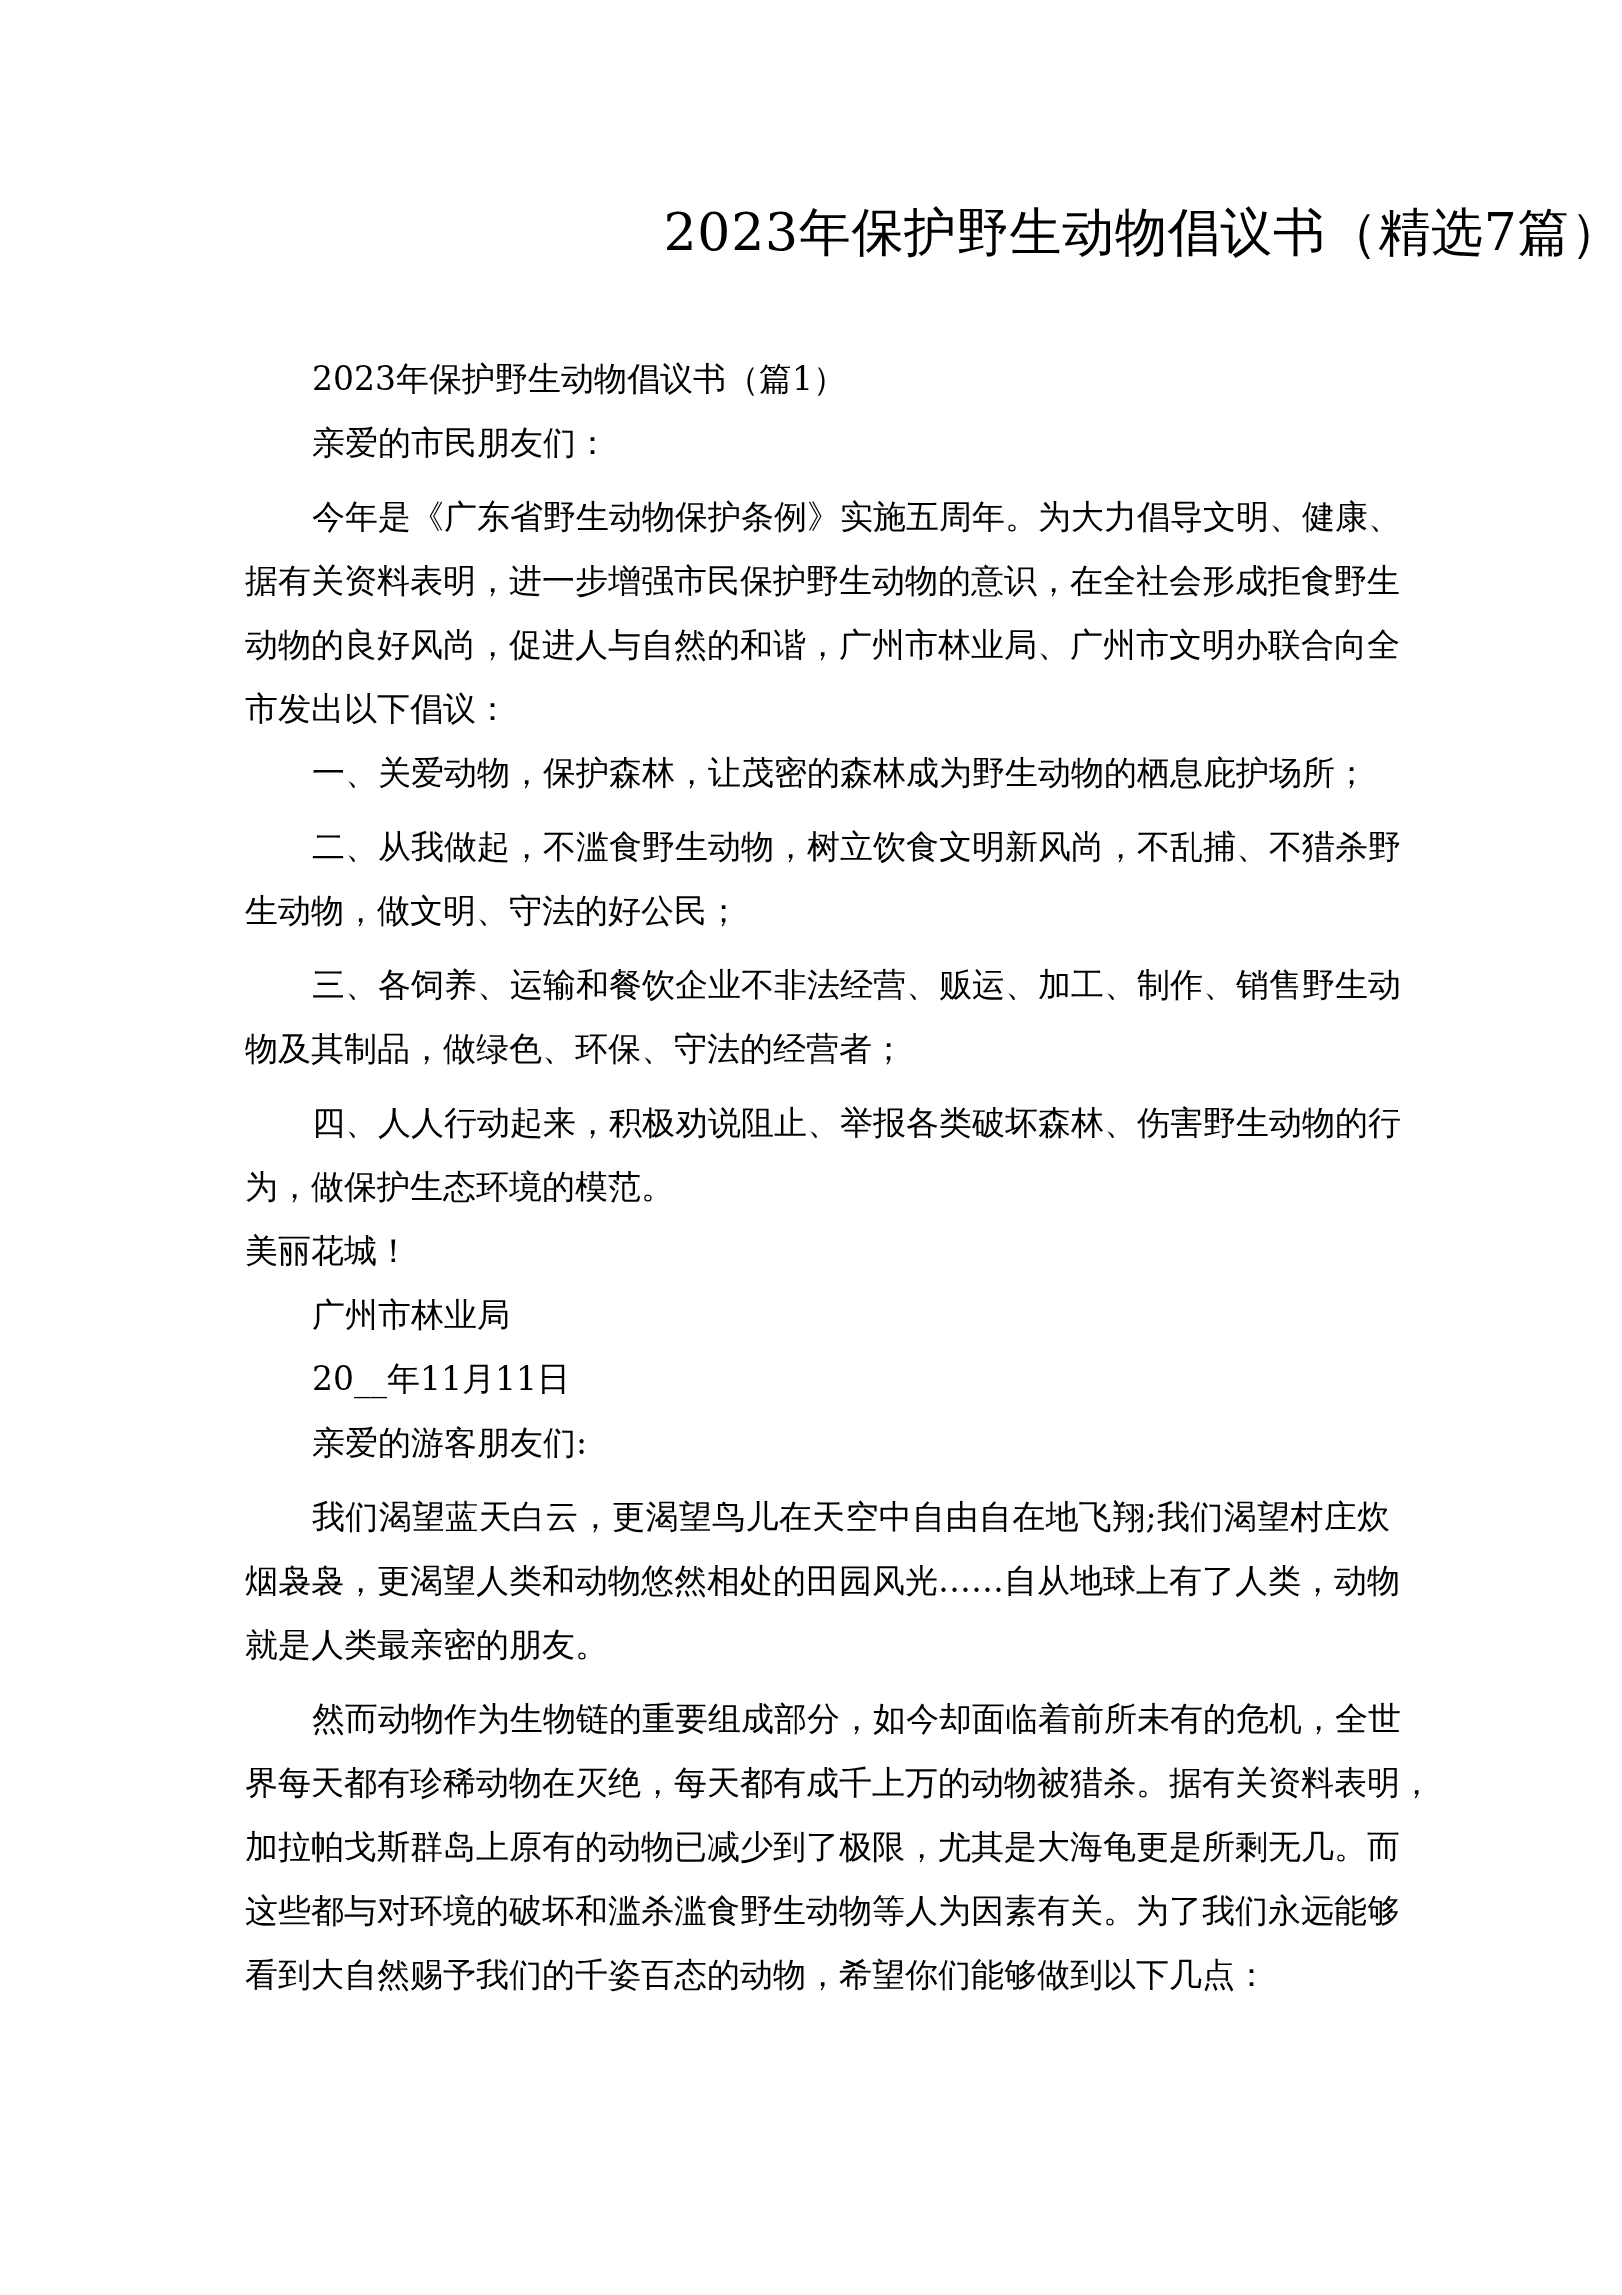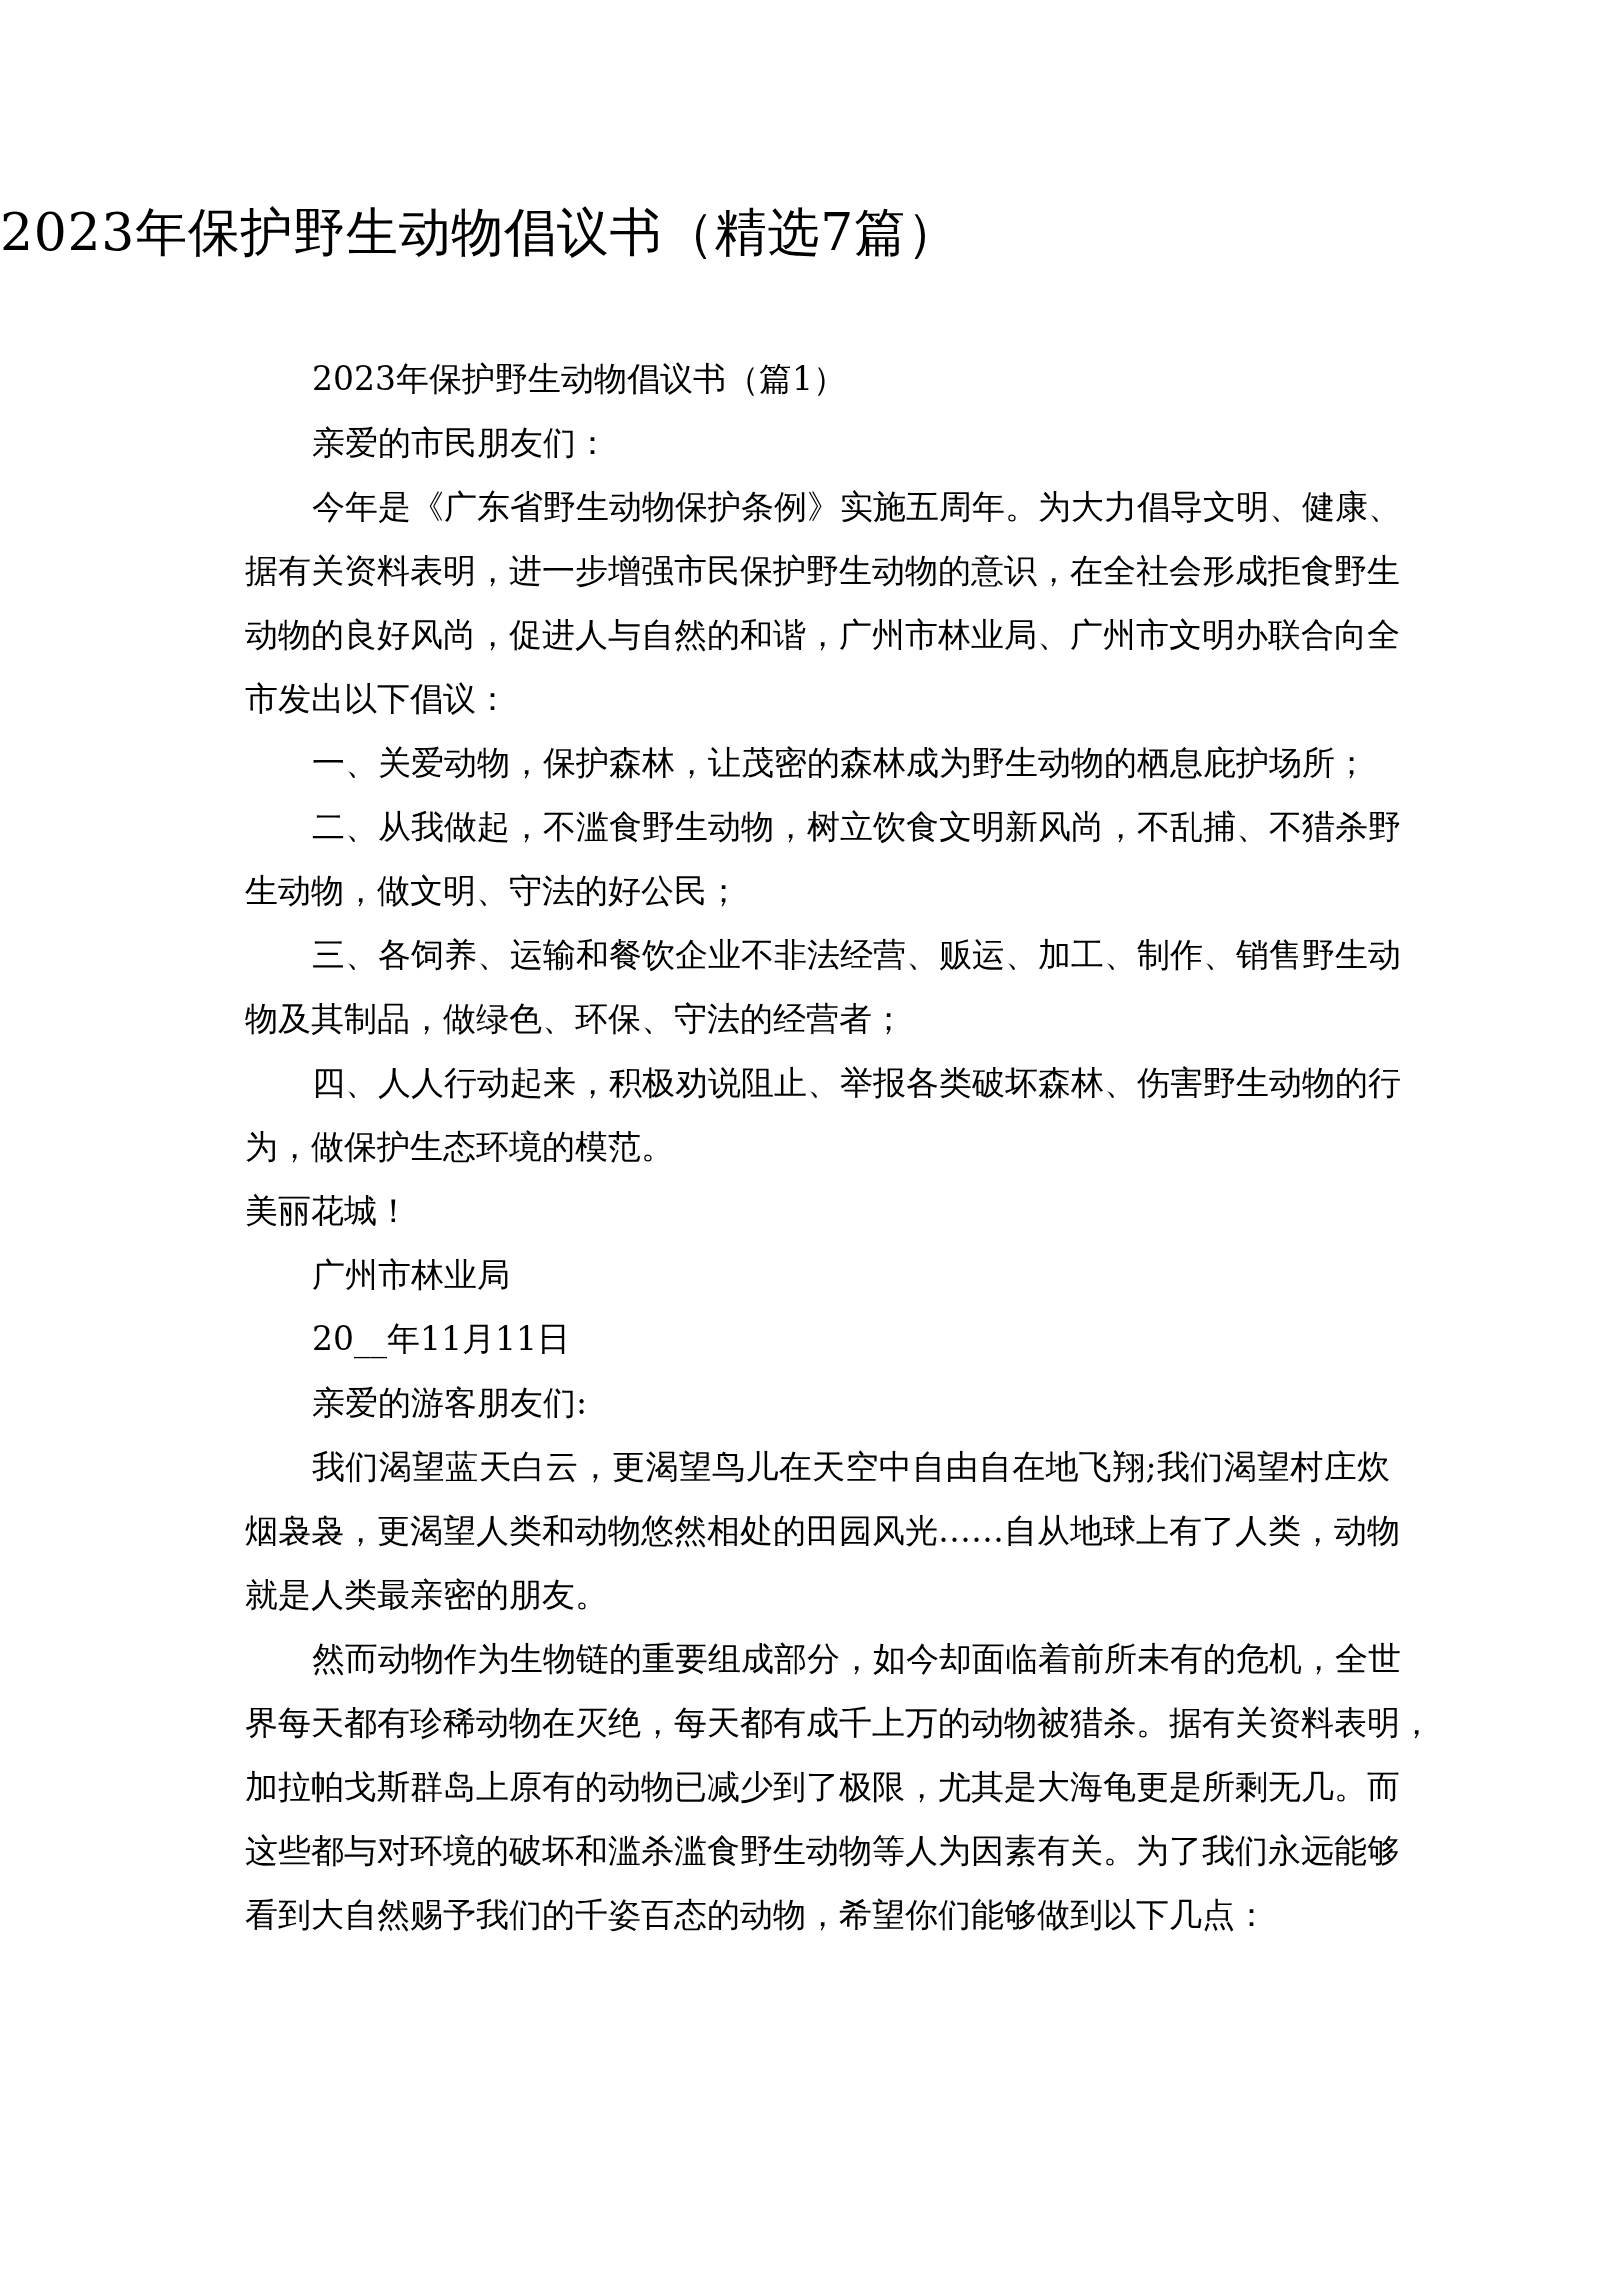--- a/index.html
+++ b/index.html
@@ -20,21 +20,21 @@
       left: 0; top: 0;
       width: 1623px;
       height: 2295px;
       background: #ffffff;
     }
     .doc-title {
       position: absolute;
       left: 0;
       width: 1623px;
       top: 196px;
-      text-align: left;
+      text-align: right;
       font-size: 52px;
       line-height: 72px;
       letter-spacing: 0.7px;
       white-space: nowrap;
     }
     .body {
       position: absolute;
       left: 245px;
       top: 359px;
       width: 1152px;
@@ -45,21 +45,21 @@
       line-height: 39px;
       white-space: nowrap;
       letter-spacing: 0px;
     }
     .indent { padding-left: 67px; }
     .justify {
       text-align: justify;
       text-align-last: justify;
       width: 1145px;
     }
-    .indent.justify { width: 1078px; }
+    .indent.justify { width: 1078px; margin-top: 10px; }
   </style>
 </head>
 <body>
 
 <div class="page">
   <h1 class="doc-title" style="margin:0;font-weight:normal;">2023年保护野生动物倡议书（精选7篇）</h1>
 
   <div class="body">
     <div class="line indent">2023年保护野生动物倡议书（篇1）</div>
     <div class="line indent">亲爱的市民朋友们：</div>

